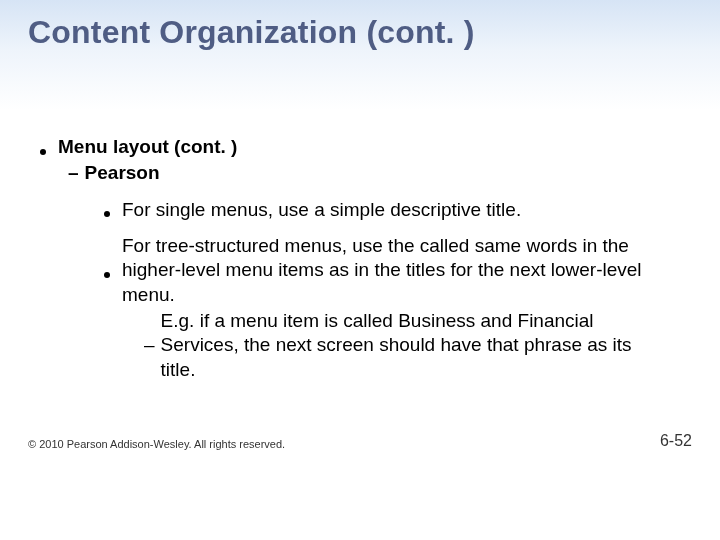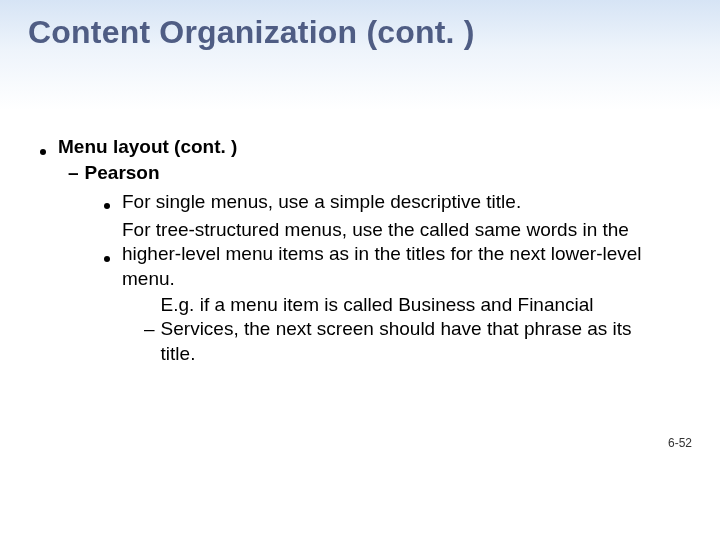--- a/index.html
+++ b/index.html
@@ -57,37 +57,37 @@
     margin-right: 12px;
     flex: 0 0 auto;
   }
   .dash {
     display: inline-block;
     margin-right: 6px;
     flex: 0 0 auto;
   }
   .lvl1 { margin-left: 0; font-weight: bold; }
   .lvl2 { margin-left: 28px; font-weight: bold; margin-top: 2px; }
-  .lvl3 { margin-left: 64px; font-weight: normal; margin-top: 4px; }
+  .lvl3 { margin-left: 64px; font-weight: normal; margin-top: 12px; }
   .lvl4 { margin-left: 104px; font-weight: normal; margin-top: 2px; }
   .lvl3 .text, .lvl4 .text { max-width: 540px; }
   .lvl4 .text { max-width: 500px; }
   .text { flex: 1 1 auto; }
   .footer-left {
     position: absolute;
     left: 28px;
     bottom: 18px;
     font-size: 11px;
     color: #333;
   }
   .footer-right {
     position: absolute;
     right: 28px;
     bottom: 18px;
-    font-size: 12px;
+    font-size: 16px;
     color: #333;
   }
 </style>
 </head>
 <body>
 
 <div class="slide">
   <div class="header-band"></div>
 
   <div class="title">Content Organization (cont. )</div>
@@ -114,14 +114,15 @@
       <span class="text">For tree-structured menus, use the called same words in the higher-level menu items as in the titles for the next lower-level menu.</span>
     </div>
 
     <div class="bullet-row lvl4">
       <span class="dash">–</span>
       <span class="text">E.g. if a menu item is called Business and Financial Services, the next screen should have that phrase as its title.</span>
     </div>
 
   </div>
 
+  <div class="footer-left">© 2010 Pearson Addison-Wesley. All rights reserved.</div>
   <div class="footer-right">6-52</div>
 </div>
 
 </body></html>

